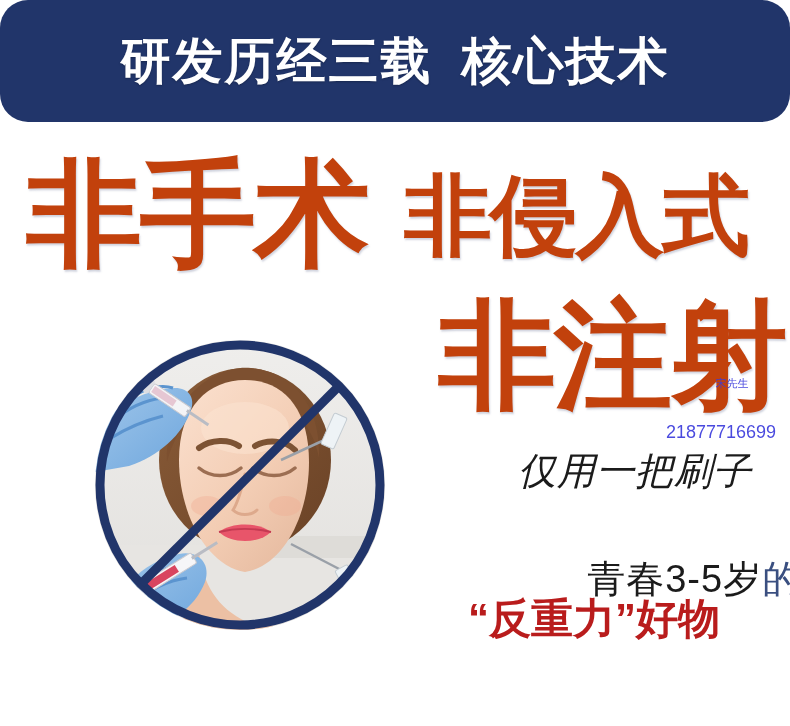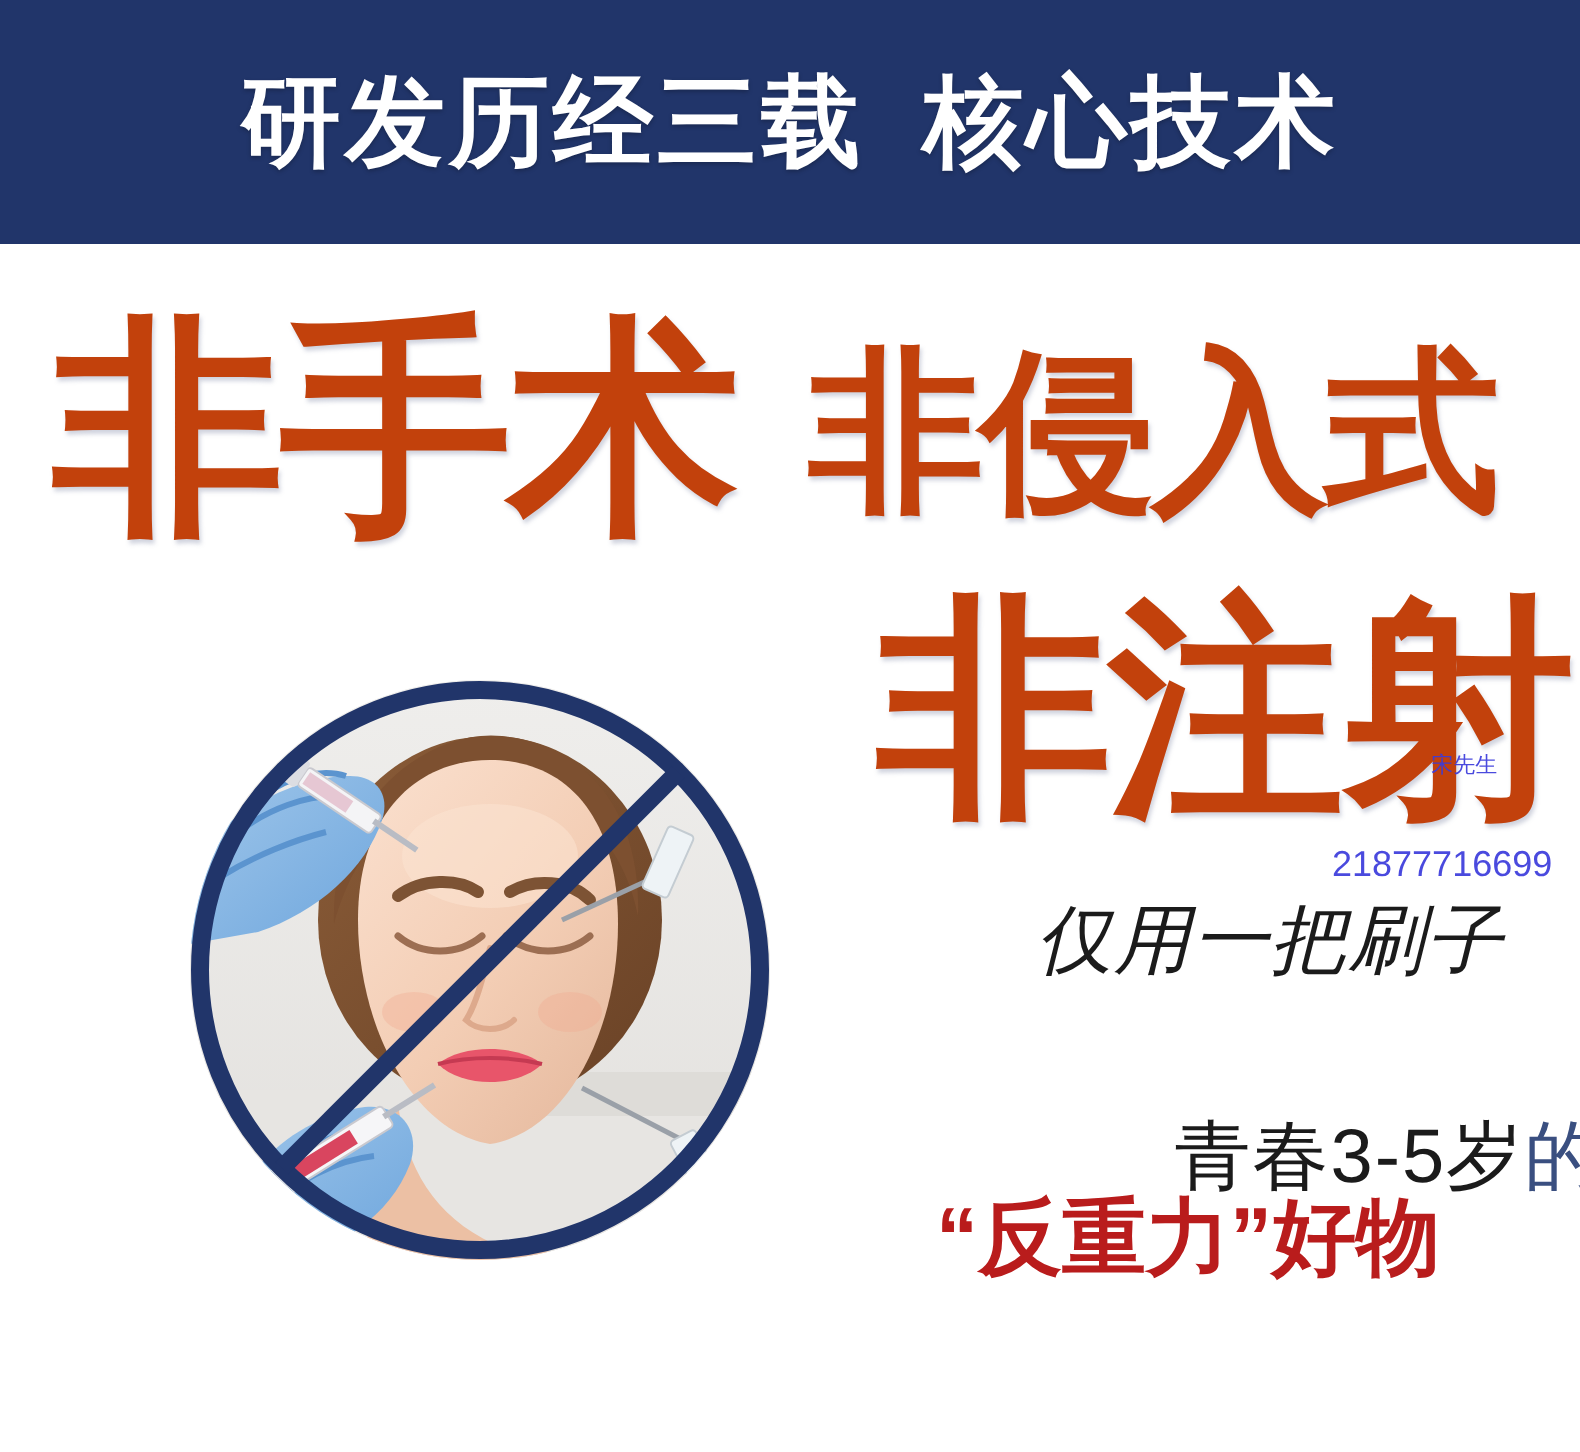--- a/index.html
+++ b/index.html
@@ -19,20 +19,21 @@
   }
 
   
   .banner {
     position: absolute;
     left: 0;
     top: 0;
     width: 790px;
     height: 122px;
     background: #21356a;
+    border-radius: 28px;
   }
   .banner-title {
     position: absolute;
     left: 0;
     top: 0;
     width: 790px;
     height: 122px;
     display: flex;
     align-items: center;
     justify-content: center;

